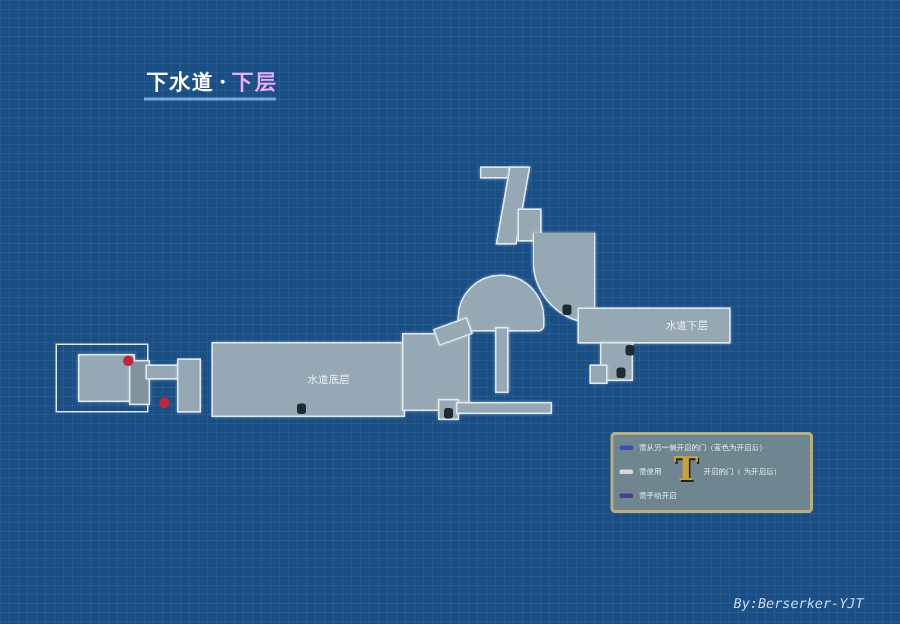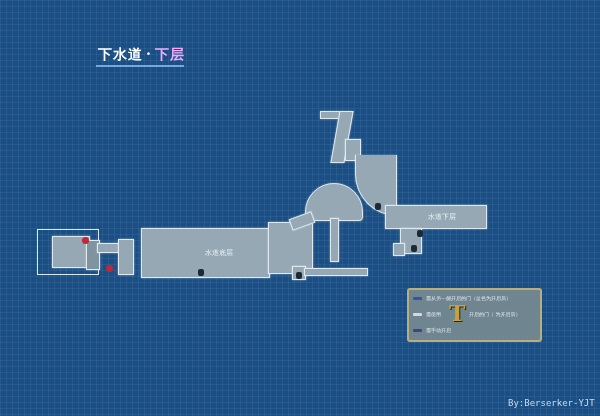--- a/index.html
+++ b/index.html
@@ -17,21 +17,21 @@
   .room{position:absolute;background:#95a8b3;border:1px solid #dfe9f2;box-shadow:0 0 2px rgba(255,255,255,0.5);}
   .room.dark{background:#7f949f;}
   .label{position:absolute;color:#eef3f7;font-size:7px;white-space:nowrap;}
   .outer{position:absolute;border:1px solid #dfe9f2;}
   .marker{position:absolute;width:6px;height:7px;background:#1d2a33;border-radius:2px;}
   .marker.red{background:#c0283a;border-radius:50%;width:7px;height:7px;}
   .legend{position:absolute;left:407px;top:288px;width:131px;height:50px;background:#6f8590;border:2px solid #b9ae7c;border-radius:3px;}
   .legend-row{position:absolute;left:4px;display:flex;align-items:center;gap:4px;font-size:5px;color:#e6eef2;white-space:nowrap;}
   .swatch{width:9px;height:3px;border-radius:1px;}
   .t-icon{position:absolute;left:40px;top:10px;font-family:"DejaVu Serif",serif;font-weight:bold;font-size:22px;color:#c8a238;text-shadow:1px 1px 0 #222;}
-  .credit{position:absolute;left:508px;top:398px;font-family:"DejaVu Sans Mono",monospace;font-size:9px;color:#c9d9ea;}
+  .credit{position:absolute;left:489px;top:398px;font-family:"DejaVu Sans Mono",monospace;font-style:italic;font-size:9px;color:#c9d9ea;}
 </style>
 </head>
 <body>
 
 <div class="title">
   <span>下水道</span><span class="sep">·</span><span class="floor">下层</span>
 </div>
 <div class="title-underline"></div>
 
 <div class="outer" style="left:37px;top:229px;width:60px;height:44px;"></div>
@@ -53,21 +53,21 @@
 
 <div class="room" style="left:305px;top:183px;width:56px;height:36px;border-radius:30px 30px 4px 4px;"></div>
 <div class="room" style="left:330px;top:218px;width:7px;height:42px;"></div>
 <div class="room" style="left:290px;top:215px;width:22px;height:10px;transform:rotate(-20deg);"></div>
 
 <div class="room" style="left:320px;top:111px;width:18px;height:6px;"></div>
 <div class="room" style="left:335px;top:111px;width:12px;height:50px;transform:skewX(-10deg);"></div>
 <div class="room" style="left:345px;top:139px;width:14px;height:20px;"></div>
 <div class="room" style="left:355px;top:155px;width:40px;height:60px;border-radius:0 0 0 60px;border-top:none;"></div>
 <div class="room" style="left:385px;top:205px;width:100px;height:22px;"></div>
-<div class="label" style="left:428px;top:212px;">水道下层</div>
+<div class="label" style="left:444px;top:212px;">水道下层</div>
 <div class="marker" style="left:375px;top:203px;"></div>
 
 <div class="room" style="left:400px;top:228px;width:20px;height:24px;"></div>
 <div class="room" style="left:393px;top:243px;width:10px;height:11px;"></div>
 <div class="marker" style="left:417px;top:230px;"></div>
 <div class="marker" style="left:411px;top:245px;"></div>
 
 <div class="legend">
   <div class="legend-row" style="top:5px;">
     <span class="swatch" style="background:#3b4fb0;"></span>

